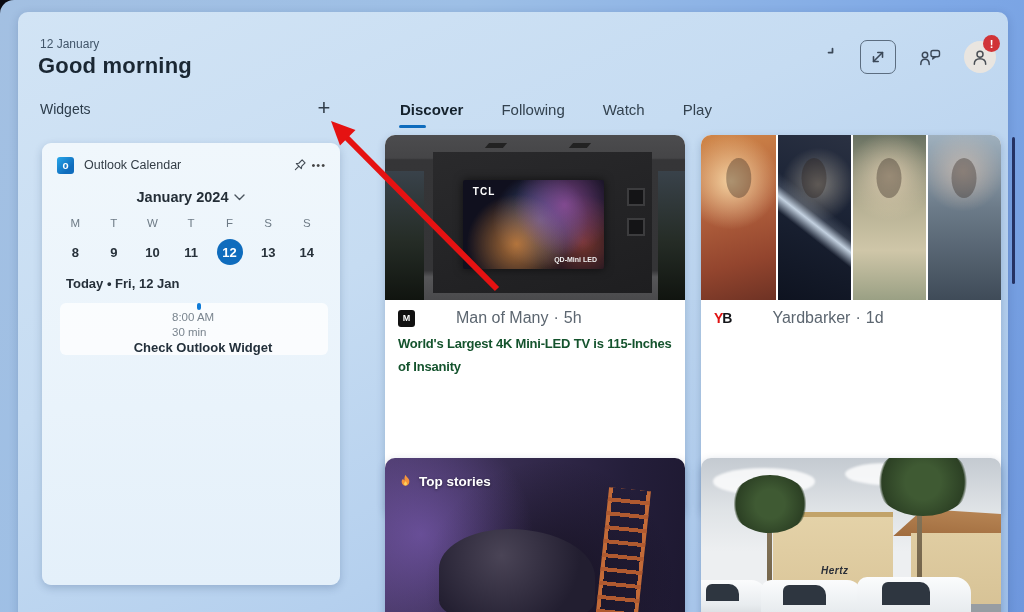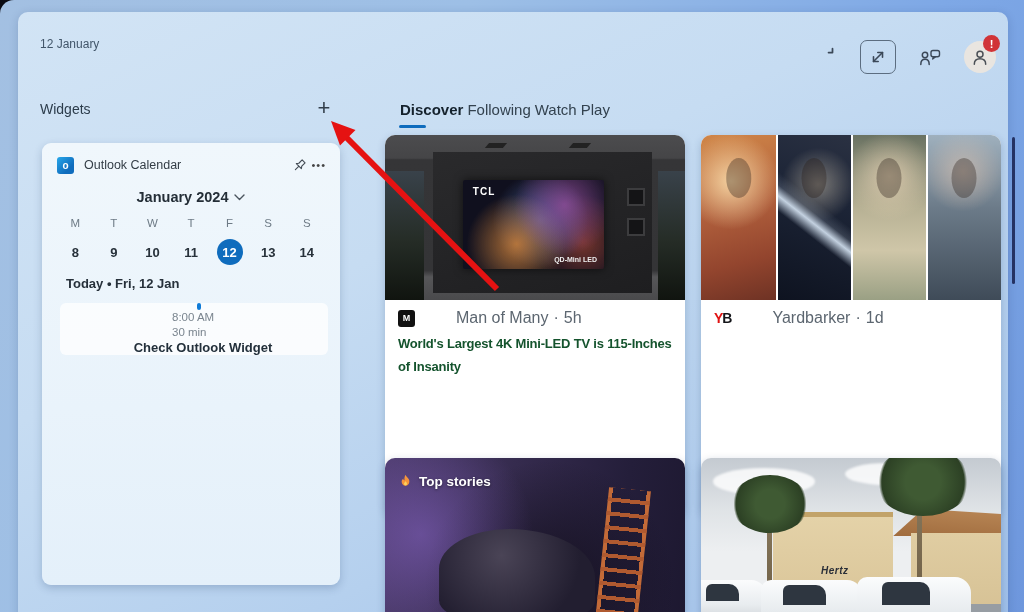--- a/index.html
+++ b/index.html
@@ -24,21 +24,21 @@
   .avatar-wrap { position:relative; width:32px; height:32px; }
   .avatar { width:32px; height:32px; border-radius:50%; background:#e9e5e0; display:flex; align-items:center; justify-content:center; }
   .avatar-badge { position:absolute; right:-4px; top:-6px; width:17px; height:17px; border-radius:50%;
     background:#d13438; color:#fff; font-size:11px; font-weight:700; display:flex; align-items:center; justify-content:center; }
 
   .widgets-row-label { position:absolute; left:40px; top:101px; font-size:14px; color:#2c3c4b; }
   .add-widget-btn { position:absolute; left:308px; top:93px; width:32px; height:30px; background:none; border:none;
     font-size:22px; font-weight:300; color:#333f4b; cursor:pointer; font-family:"Liberation Sans",sans-serif; }
 
   
-  .tabs { position:absolute; left:398px; top:99px; display:flex; }
+  .tabs { position:absolute; left:398px; top:99px; display:flex; gap:34px; }
   .tab { position:relative; background:none; border:none; cursor:pointer; font-size:15px; color:#33424f; padding:2px 2px 10px;
     font-family:"Liberation Sans",sans-serif; }
   .tab.selected { color:#15222d; font-weight:600; }
   .tab.selected::after { content:""; position:absolute; left:1px; bottom:0; width:27px; height:3px; border-radius:2px; background:#0f6cbd; }
 
   
   .cal-card { position:absolute; left:42px; top:143px; width:298px; height:442px; border-radius:9px;
     background:linear-gradient(180deg,#f0f7fc 0%,#e9f3fb 60%,#e4f0fa 100%); box-shadow:0 3px 9px rgba(25,50,95,.22); }
   .cal-header { position:absolute; left:15px; right:12px; top:12px; height:20px; display:flex; align-items:center; }
   .outlook-icon { width:17px; height:17px; border-radius:3px; background:linear-gradient(135deg,#28a8ea 0%,#0f6cbd 70%);
@@ -157,20 +157,21 @@
   svg { display:block; }
 </style>
 </head>
 <body>
 
 <div class="screen">
   <div class="desktop-layer"></div>
   <div class="panel"></div>
 
   <div class="hdr-date">12 January</div>
+  <div class="hdr-greeting">Good morning</div>
 
   <div class="toolbar">
     <button class="tb-btn">
       <span>
         <svg width="22" height="22" viewBox="0 0 20 20">
             <path d="M16.6 10 A6.6 6.6 0 1 1 14.7 5.3" fill="none" stroke="#3b4document8" stroke-width="1.6" stroke-linecap="round"></path>
             <path d="M15 2.4 V6 H11.4" fill="none" stroke="#3b4858" stroke-width="1.6" stroke-linecap="round" stroke-linejoin="round"></path>
           </svg>
       </span>
     </button>

